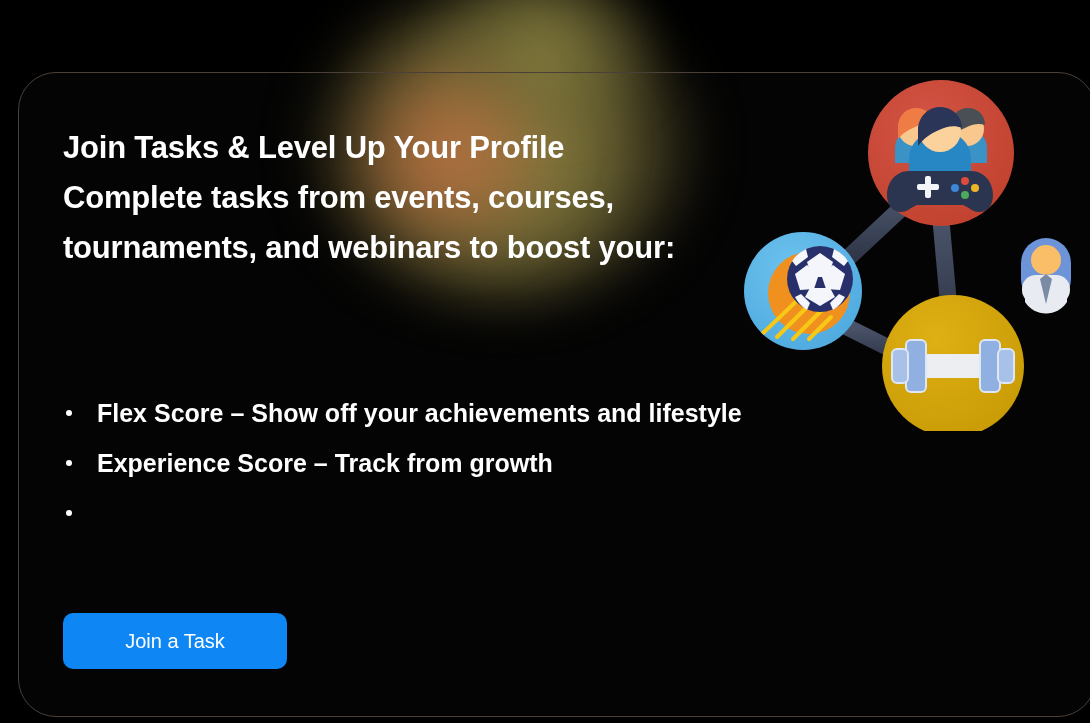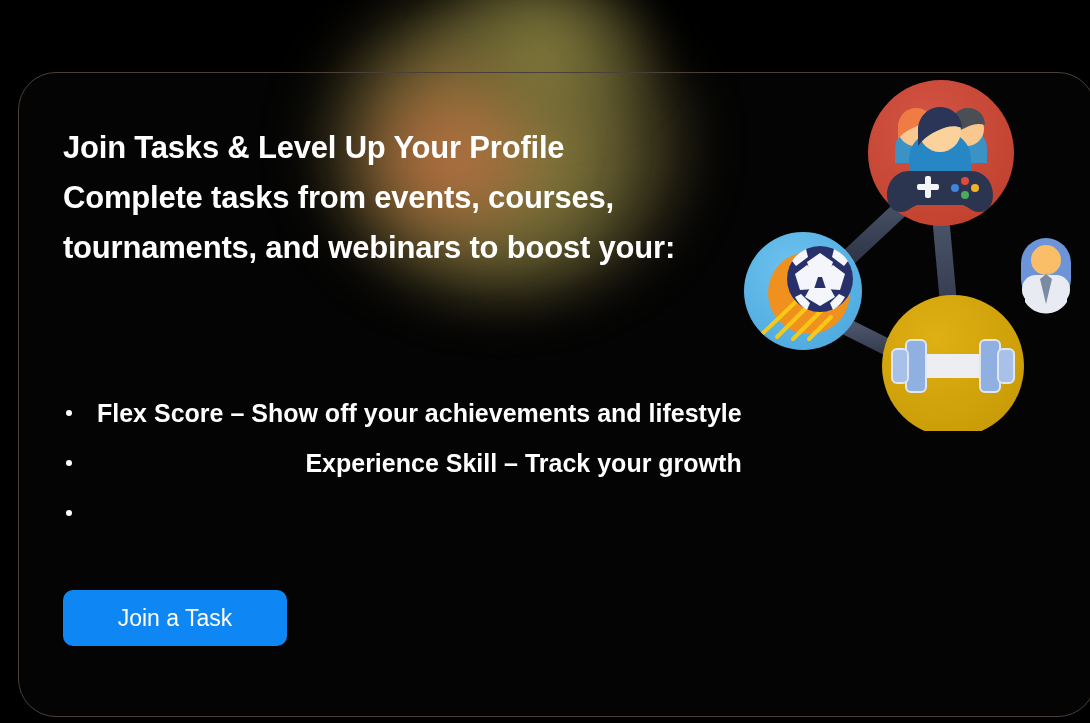--- a/index.html
+++ b/index.html
@@ -126,48 +126,47 @@
     z-index: 4;
   }
   .bullets li {
     position: relative;
     padding-left: 34px;
     color: #ffffff;
     font-size: 25px;
     font-weight: bold;
     line-height: 50px;
     white-space: nowrap;
-    text-align: right;
   }
   .bullets li .dot {
     position: absolute;
     left: 3px;
     top: 22px;
     width: 6px;
     height: 6px;
     border-radius: 50%;
     background: #ffffff;
   }
 
   .cta {
     position: absolute;
     left: 44px;
-    top: 517px;
+    top: 540px;
     z-index: 4;
     display: inline-flex;
     align-items: center;
     justify-content: center;
     width: 224px;
     height: 56px;
     border: none;
     border-radius: 10px;
     background: #0e87f5;
     color: #ffffff;
     font-family: "Liberation Sans", sans-serif;
-    font-size: 23px;
+    font-size: 20px;
     font-weight: normal;
     cursor: pointer;
     padding: 0;
   }
 
   
   .illustration {
     position: absolute;
     left: 700px;
     top: -42px;
@@ -200,21 +199,21 @@
       <h1 class="headline">Join Tasks &amp; Level Up Your Profile Complete tasks from events, courses, tournaments, and webinars to boost your:</h1>
     </div>
 
     <ul class="bullets">
       <li>
         <span class="dot"></span>
         <span>Flex Score – Show off your achievements and lifestyle</span>
       </li>
       <li>
         <span class="dot"></span>
-        <span>Experience Skill – Track your growth</span>
+        <span>Experience Score – Track from growth</span>
       </li>
       <li>
         <span class="dot"></span>
       </li>
     </ul>
 
     <button class="cta">Join a Task</button>
 
     <div class="illustration">
       <svg width="390" height="400" viewBox="0 0 390 400" xmlns="http://www.w3.org/2000/svg">

